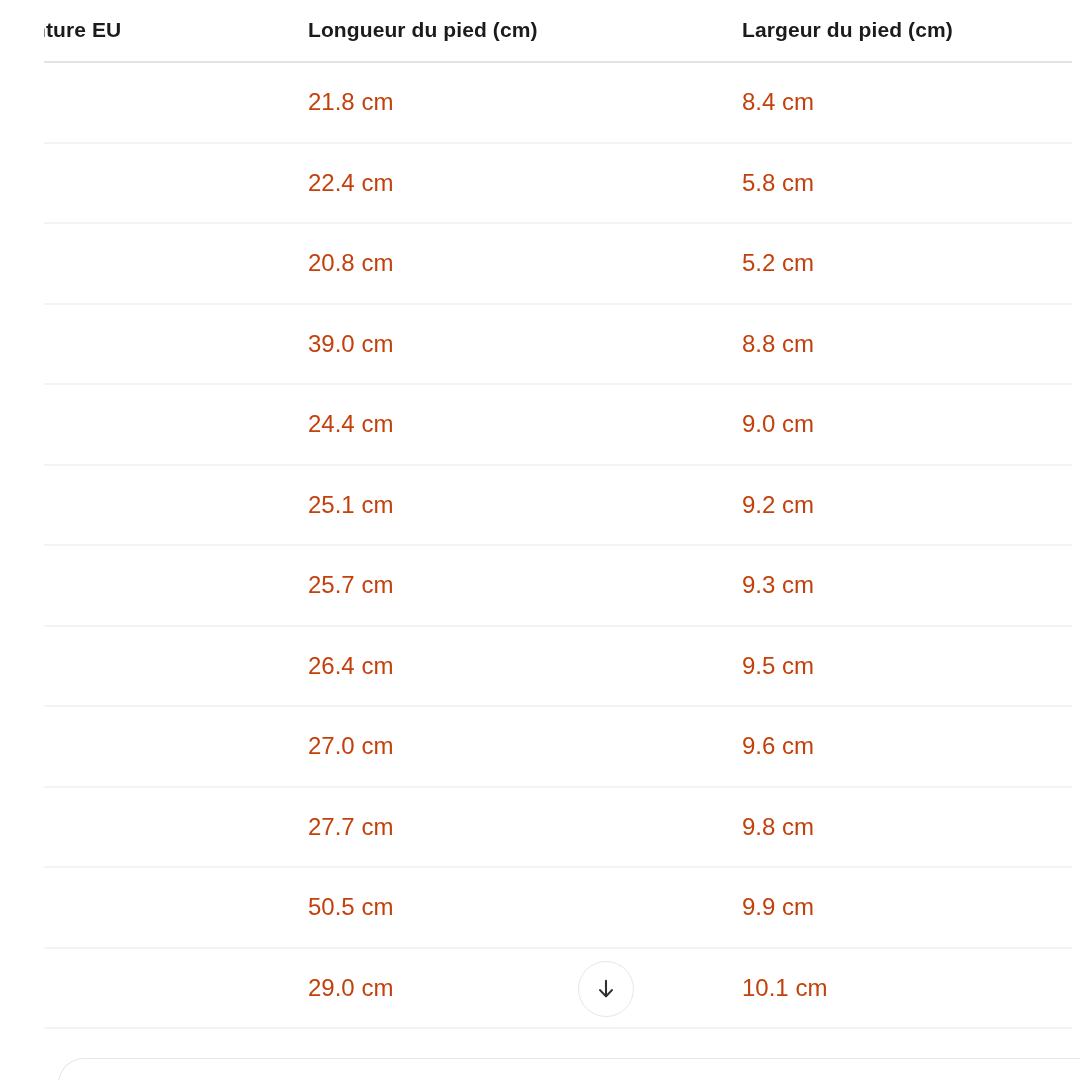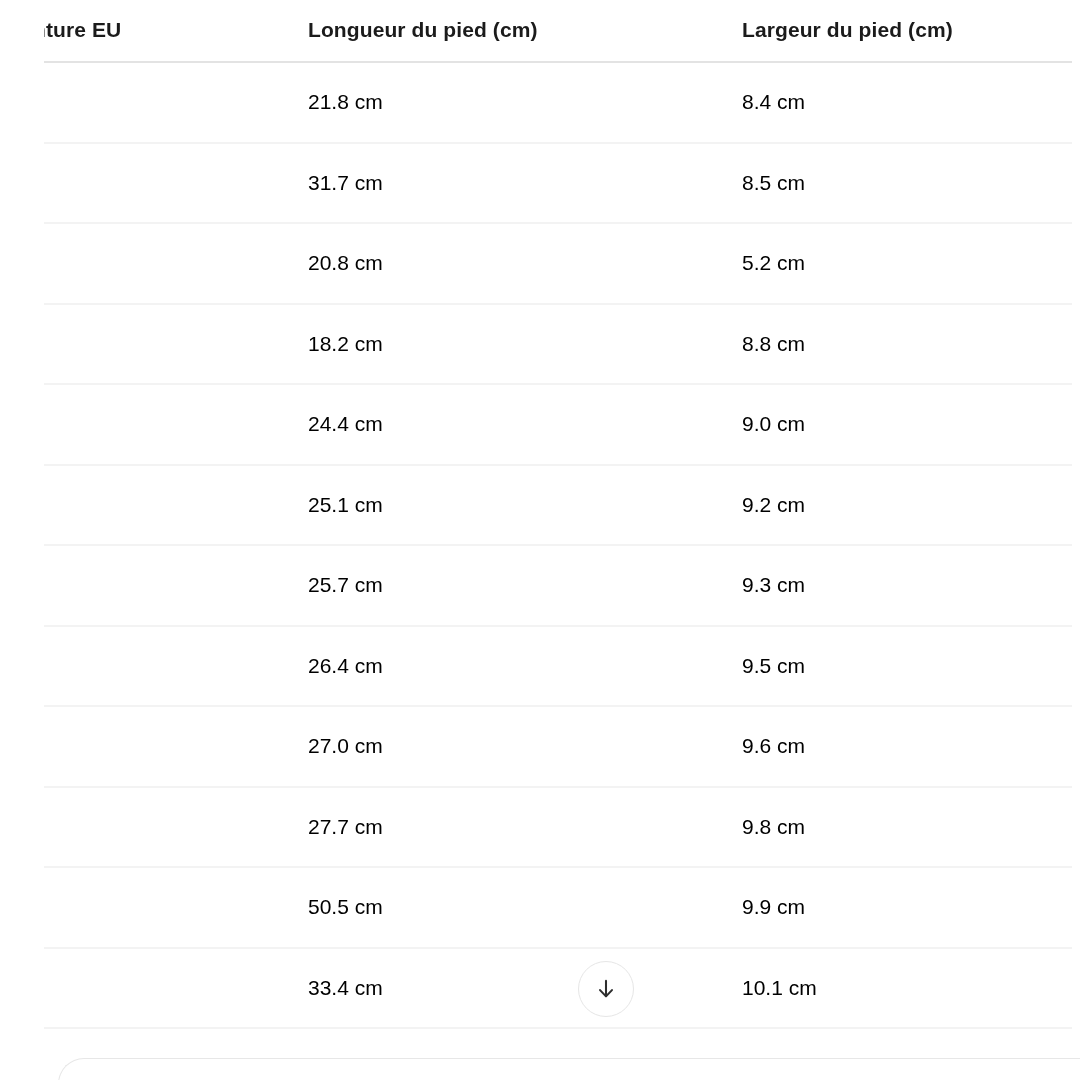--- a/index.html
+++ b/index.html
@@ -52,23 +52,23 @@
     font-weight: 700;
     color: #1b1b1b;
     letter-spacing: 0.1px;
     border-bottom: 2px solid #e3e3e3;
     padding-bottom: 2px;
   }
 
   
   .size-table tbody td {
     height: 78.5px;
-    font-size: 21px;
+    font-size: 24px;
     font-weight: 400;
-    color: #000000;
+    color: #c2410c;
     border-bottom: 2px solid #f3f3f3;
   }
   .size-table tbody tr:last-child td {
     border-bottom: 0;
   }
 
   
   .cell-eu     { padding-left: 48px; }
   .cell-length { padding-left: 8px; }
   .cell-width  { padding-left: 42px; }
@@ -149,31 +149,31 @@
       </tr>
     </thead>
     <tbody id="table-body">
         <tr>
           <td class="cell-eu">36</td>
           <td class="cell-length">21.8 cm</td>
           <td class="cell-width">8.4 cm</td>
         </tr>
         <tr>
           <td class="cell-eu">37</td>
-          <td class="cell-length">31.7 cm</td>
-          <td class="cell-width">8.5 cm</td>
+          <td class="cell-length">22.4 cm</td>
+          <td class="cell-width">5.8 cm</td>
         </tr>
         <tr>
           <td class="cell-eu">38</td>
           <td class="cell-length">20.8 cm</td>
           <td class="cell-width">5.2 cm</td>
         </tr>
         <tr>
           <td class="cell-eu">39</td>
-          <td class="cell-length">18.2 cm</td>
+          <td class="cell-length">39.0 cm</td>
           <td class="cell-width">8.8 cm</td>
         </tr>
         <tr>
           <td class="cell-eu">40</td>
           <td class="cell-length">24.4 cm</td>
           <td class="cell-width">9.0 cm</td>
         </tr>
         <tr>
           <td class="cell-eu">41</td>
           <td class="cell-length">25.1 cm</td>
@@ -199,21 +199,21 @@
           <td class="cell-length">27.7 cm</td>
           <td class="cell-width">9.8 cm</td>
         </tr>
         <tr>
           <td class="cell-eu">46</td>
           <td class="cell-length">50.5 cm</td>
           <td class="cell-width">9.9 cm</td>
         </tr>
         <tr>
           <td class="cell-eu">47</td>
-          <td class="cell-length">33.4 cm</td>
+          <td class="cell-length">29.0 cm</td>
           <td class="cell-width">10.1 cm</td>
         </tr>
         <tr>
           <td class="cell-eu">48</td>
           <td class="cell-length">29.7 cm</td>
           <td class="cell-width">10.2 cm</td>
         </tr>
       </tbody>
   </table>
 

